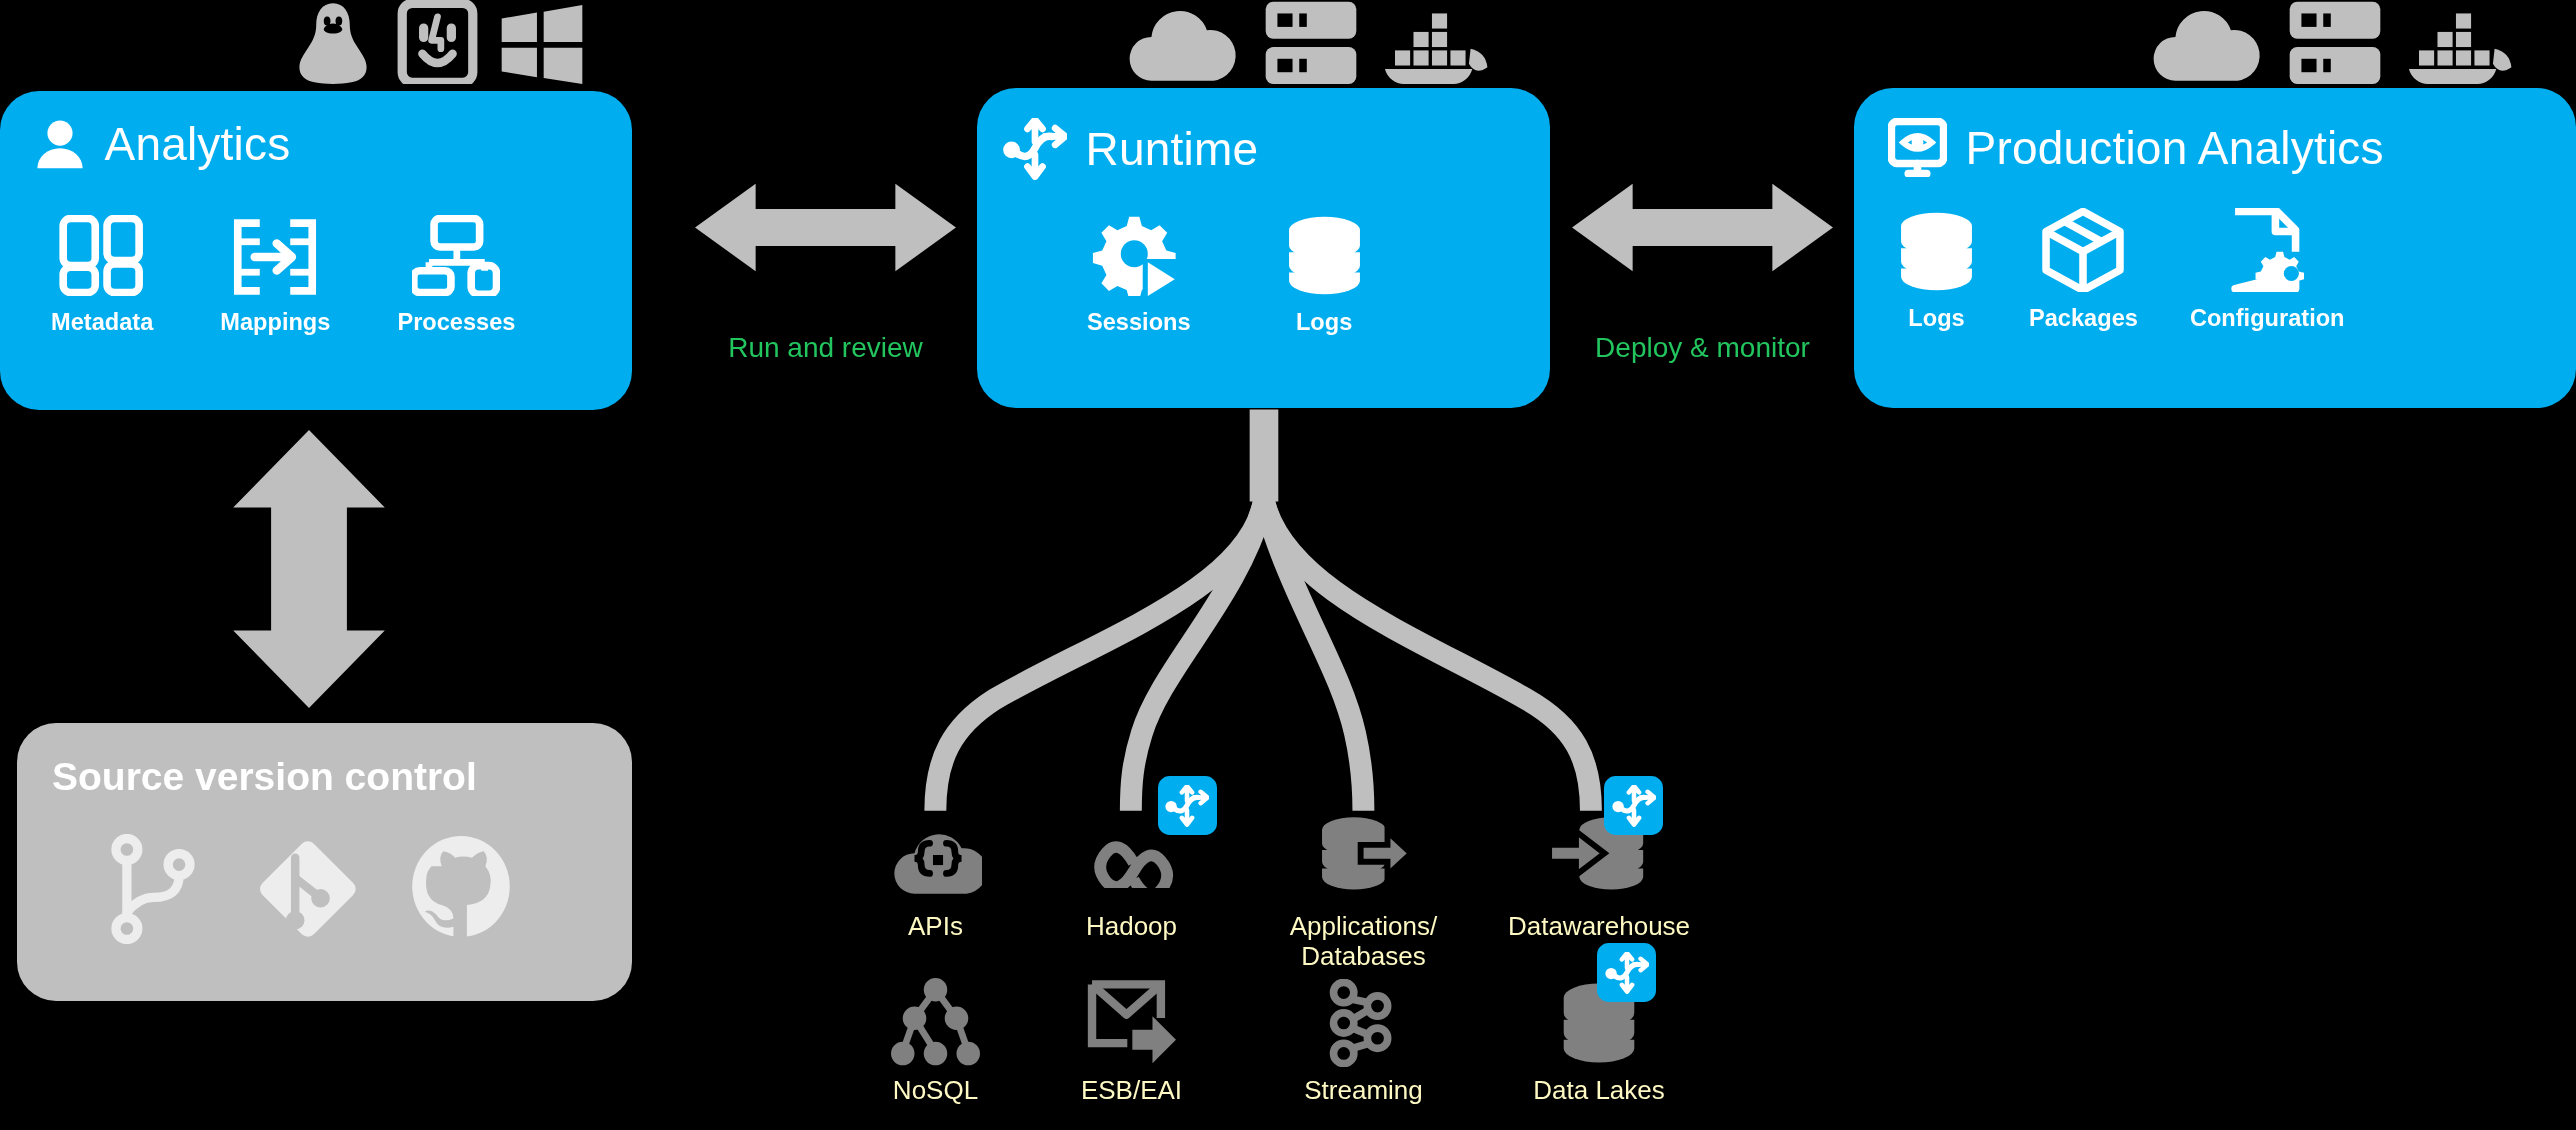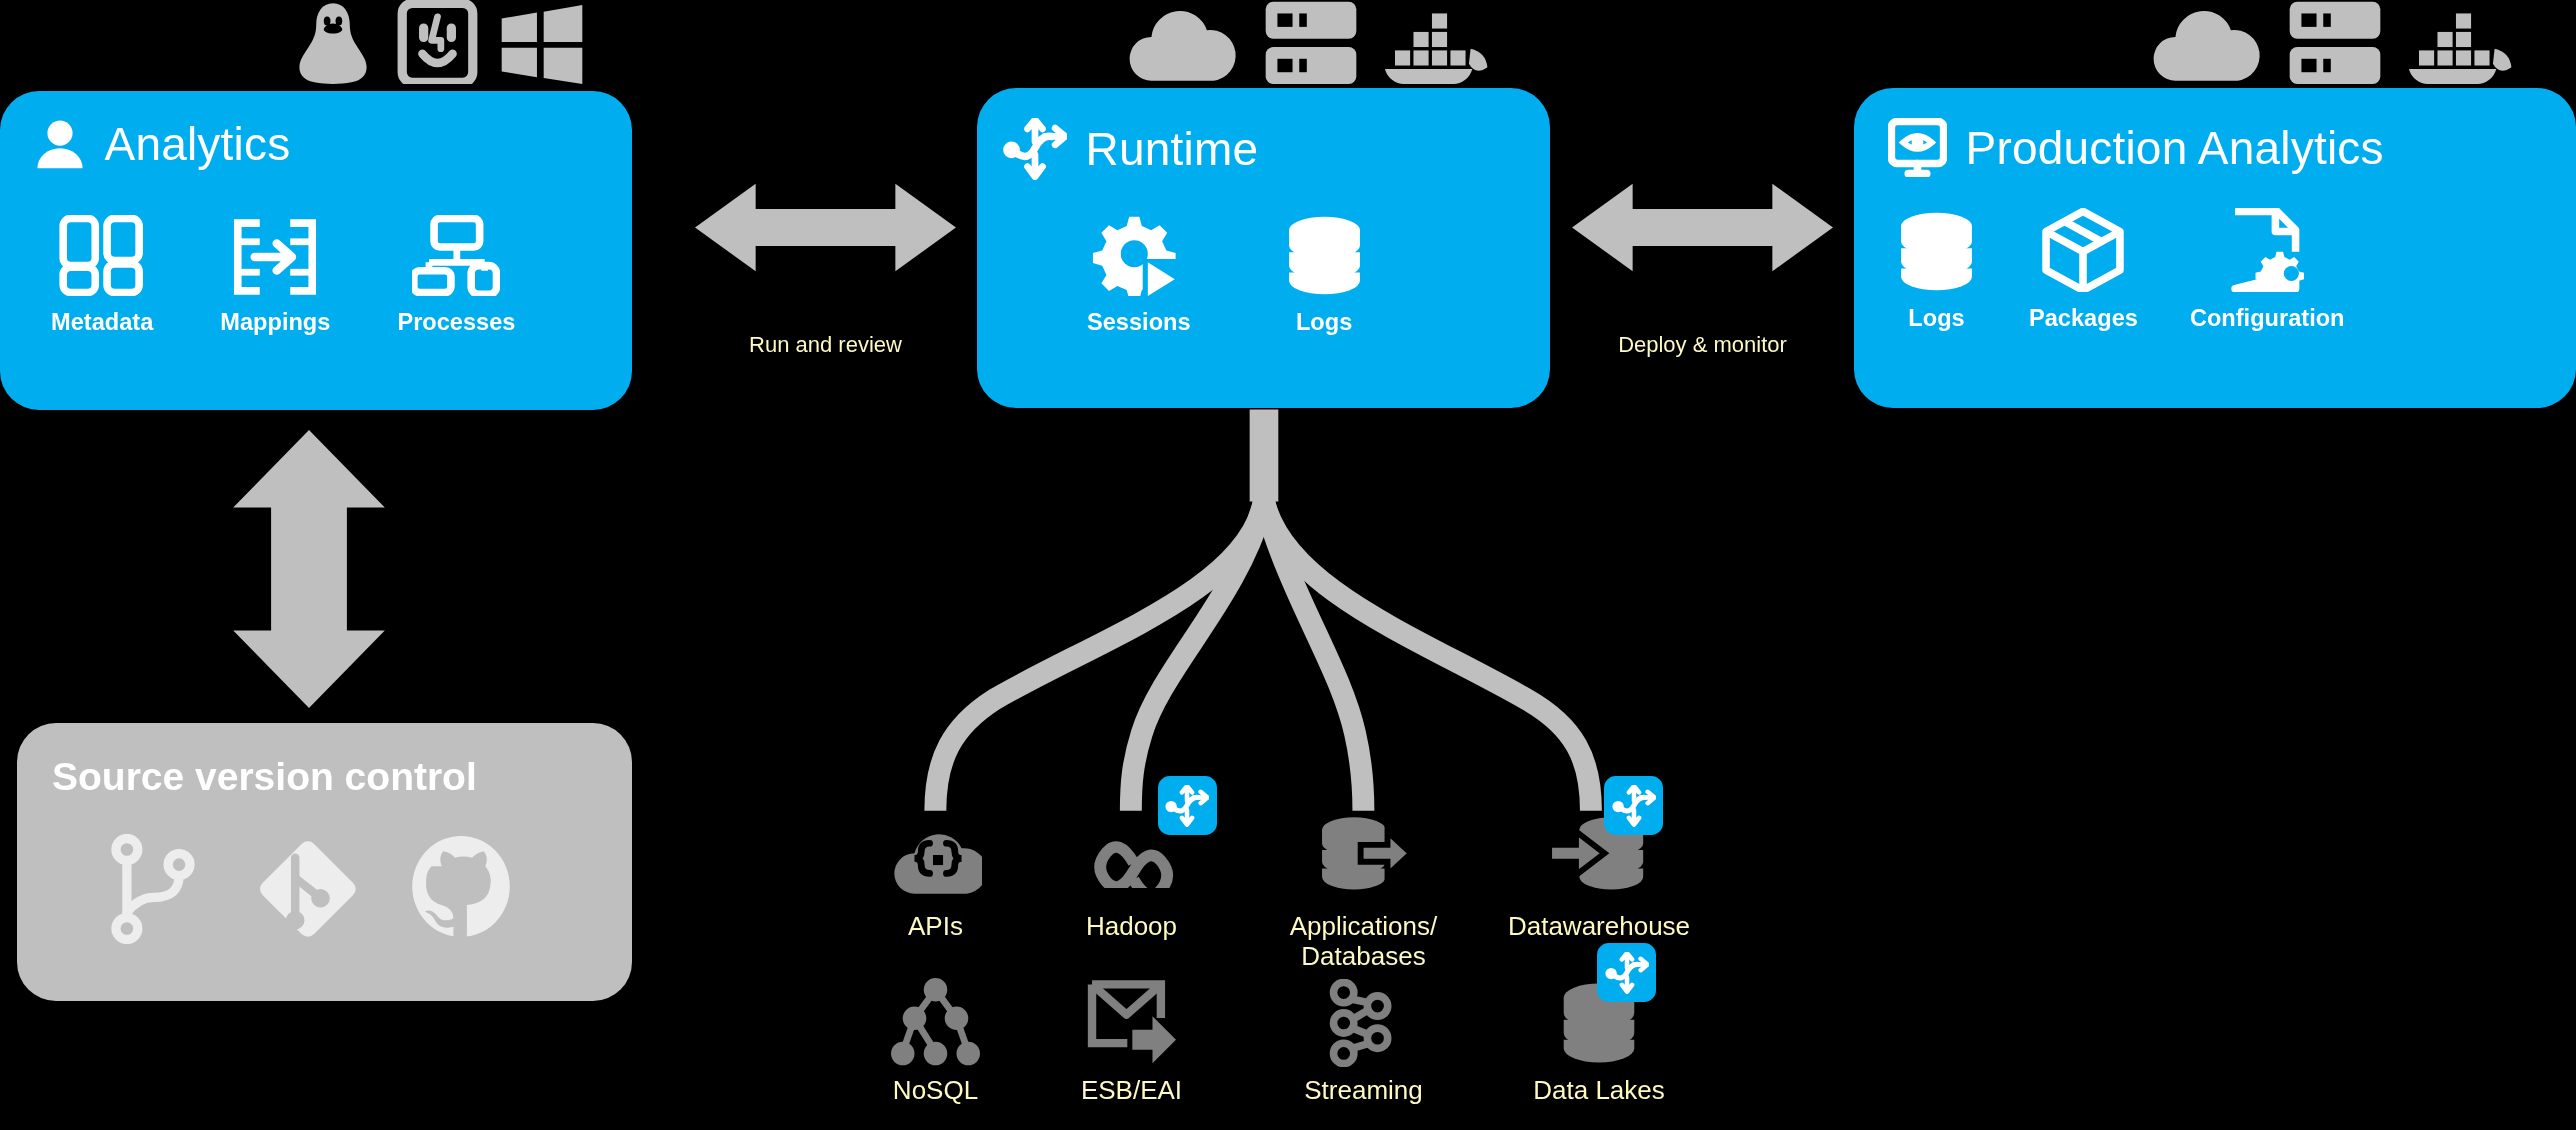--- a/index.html
+++ b/index.html
@@ -74,22 +74,22 @@
     display: flex;
     align-items: flex-end;
     gap: 22px;
   }
   .platform-strip .p-ic { display: block; }
 
   
   .arrow-block { position: absolute; }
   .arrow-label {
     position: absolute;
-    color: #fef9c3;
-    font-size: 22px;
+    color: #22c55e;
+    font-size: 28px;
     white-space: nowrap;
     text-align: center;
     line-height: 1.1;
   }
 
   
   .svc-title {
     position: absolute;
     color: #ffffff;
     font-size: 39px;

